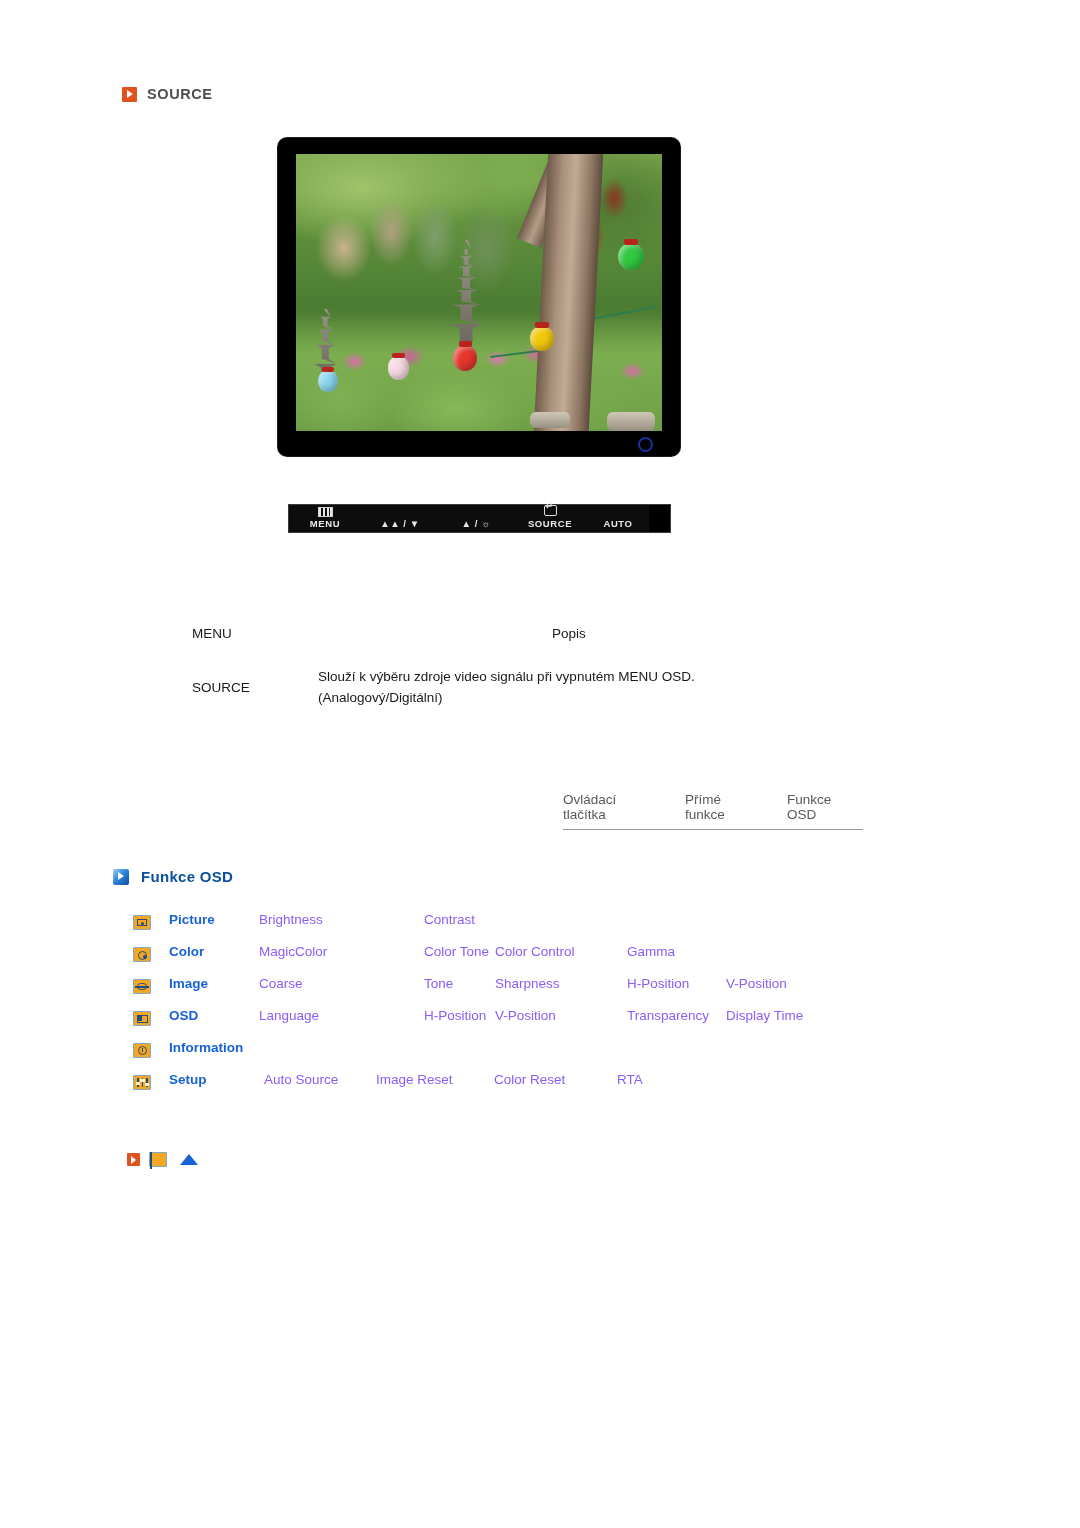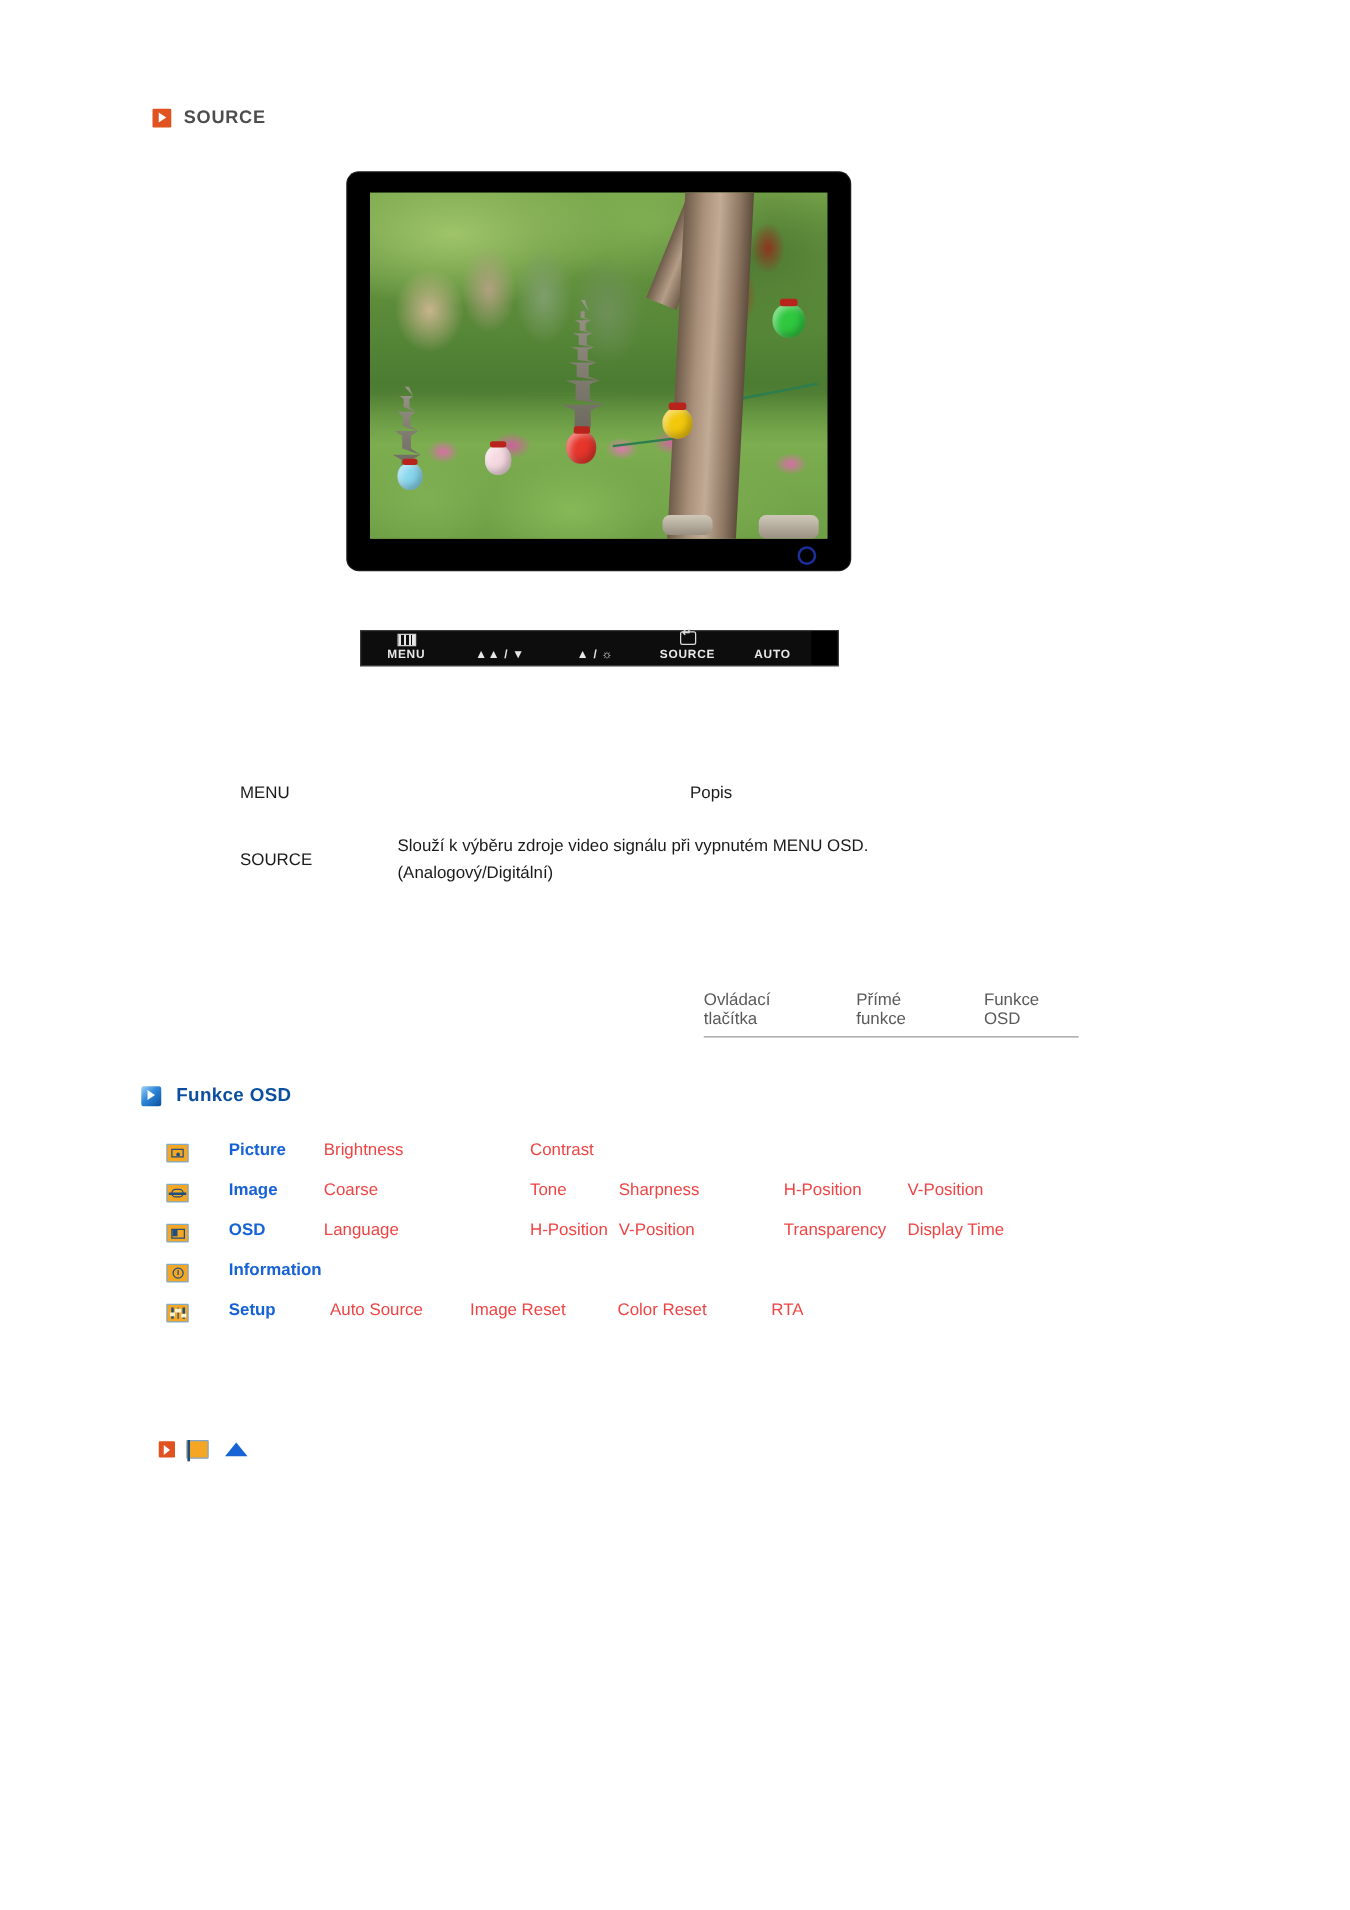--- a/index.html
+++ b/index.html
@@ -338,30 +338,30 @@
   .ic-setup i.c { left: 12px; top: 2px; width: 1.8px; height: 9px; }
   .ic-setup i.d { left: 1.5px; top: 6px; width: 4.5px; height: 2.5px; background:#fff2d0; }
   .ic-setup i.e { left: 6px; top: 3px; width: 4.5px; height: 2.5px; background:#fff2d0; }
   .ic-setup i.f { left: 10.5px; top: 7px; width: 4.5px; height: 2.5px; background:#fff2d0; }
   
   .ic-info i.a { left: 4px; top: 2px; width: 9px; height: 9px; border-radius: 50%; border: 1.5px solid #1f4f80; background: transparent; box-sizing:border-box;}
   .ic-info i.b { left: 8px; top: 4px; width: 1.3px; height: 4px; }
 
   .osd-cat {
     position: absolute;
-    left: 50px; top: 0;
+    left: 36px; top: 0;
     font-size: 13.5px;
     font-weight: bold;
     color: #1763d6;
   }
   .osd-item {
     position: absolute;
     top: 0;
     font-size: 13.5px;
-    color: #ef4444;
+    color: #8b5cf6;
     white-space: nowrap;
   }
   .col-0 { left: 126px; }
   .col-1 { left: 243px; margin-left: 48px; }
   .col-2 { left: 362px; }
   .col-3 { left: 494px; }
   .col-4 { left: 593px; }
   
   .setup-c0 { left: 131px; }
   .setup-c1 { left: 243px; }
@@ -500,20 +500,31 @@
   <div class="osd-row">
     <span class="osd-icon ic-picture">
         <i class="a"></i>
         <i class="b"></i>
       </span>
     <span class="osd-cat">Picture</span>
     <span class="osd-item col-0">Brightness</span>
     <span class="osd-item col-1">Contrast</span>
   </div>
 
+  <div class="osd-row">
+    <span class="osd-icon ic-color">
+        <i class="a"></i>
+        <i class="b"></i>
+      </span>
+    <span class="osd-cat">Color</span>
+    <span class="osd-item col-0">MagicColor</span>
+    <span class="osd-item col-1">Color Tone</span>
+    <span class="osd-item col-2">Color Control</span>
+    <span class="osd-item col-3">Gamma</span>
+  </div>
 
   <div class="osd-row">
     <span class="osd-icon ic-image">
         <i class="a"></i>
         <i class="b"></i>
       </span>
     <span class="osd-cat">Image</span>
     <span class="osd-item col-0">Coarse</span>
     <span class="osd-item col-1">Tone</span>
     <span class="osd-item col-2">Sharpness</span>

